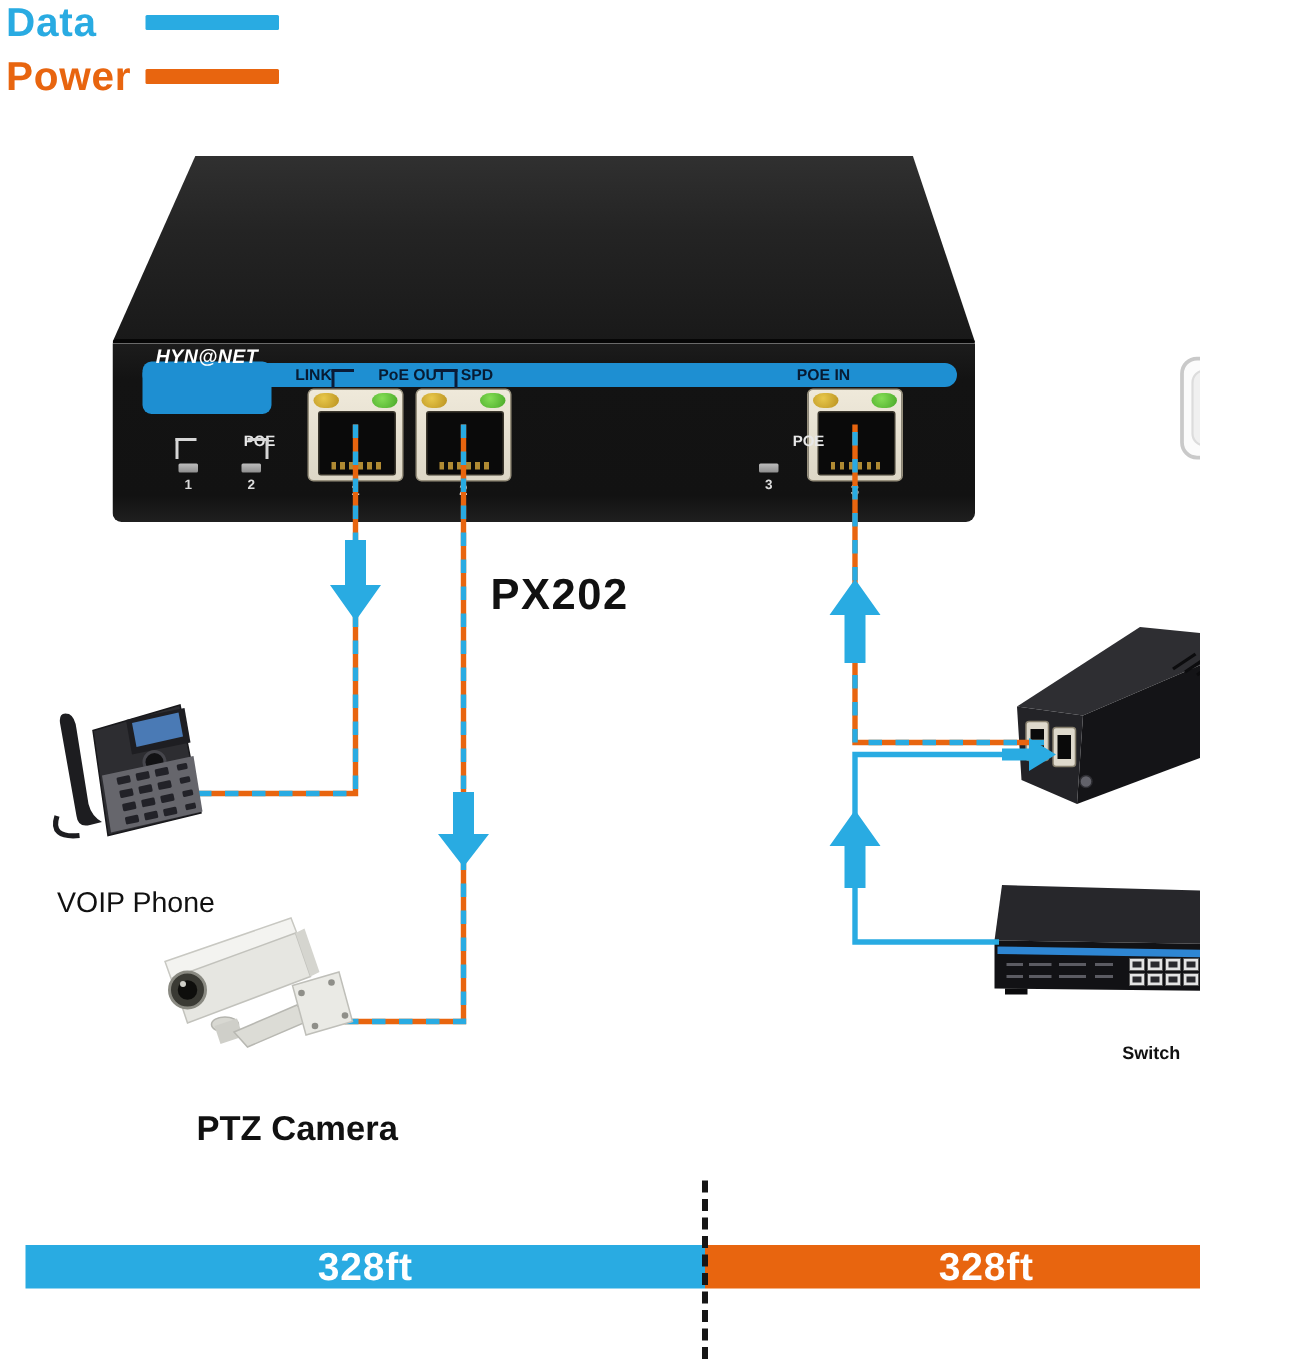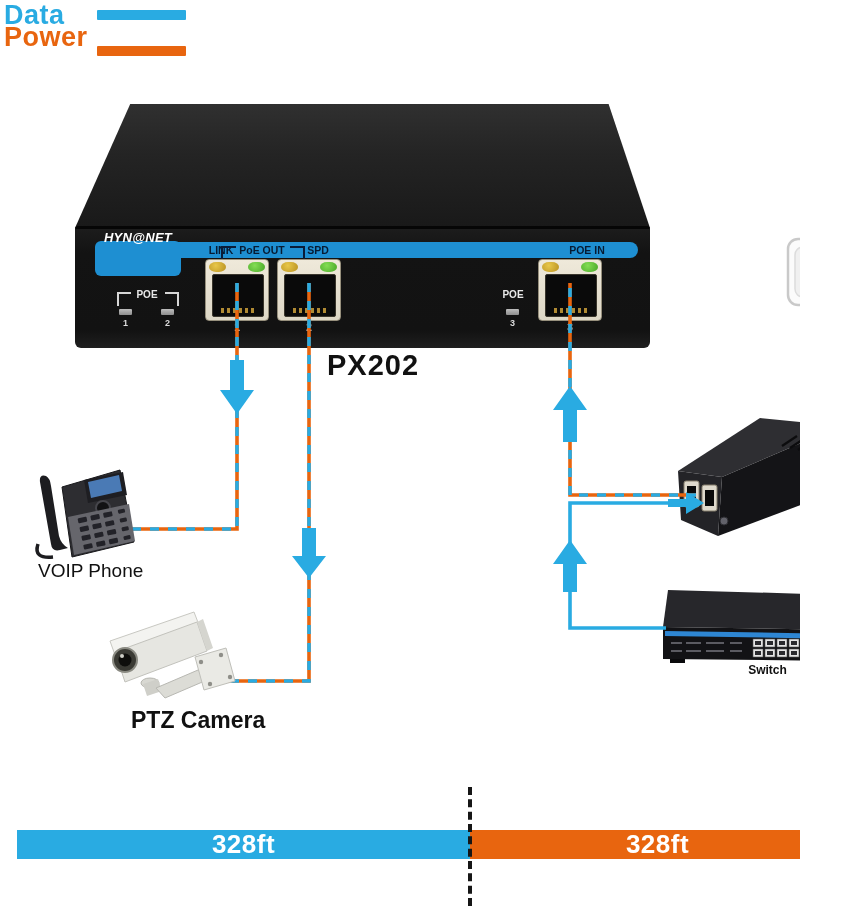--- a/index.html
+++ b/index.html
@@ -1,18 +1,18 @@
 <!DOCTYPE html>
 <html><head>
 <meta charset="utf-8">
 <style>
   html,body{margin:0;padding:0;background:#fff;}
   #stage{position:relative;width:800px;height:907px;background:#ffffff;overflow:hidden;
          font-family:"Liberation Sans","DejaVu Sans",sans-serif;}
-  .lbl{position:absolute;font-weight:700;color:#111;}
+  .lbl{position:absolute;font-weight:700;color:#111;margin-top:32px;}
   
   .legend-word{position:absolute;font-size:27px;font-weight:800;letter-spacing:.5px;}
   .legend-bar{position:absolute;height:10px;border-radius:1px;}
   
   #dev-top{position:absolute;left:75px;top:104px;width:575px;height:124px;
            background:linear-gradient(180deg,#303030 0%,#242424 40%,#191919 100%);
            clip-path:polygon(9.6% 0,92.8% 0,100% 100%,0 100%);}
   #dev-panel{position:absolute;left:75px;top:226px;width:575px;height:119px;
              background:linear-gradient(180deg,#1c1c1c 0%,#131313 20%,#121212 85%,#1f1f1f 100%);
              border-top:3px solid #060606;border-radius:3px 3px 6px 6px;}
@@ -30,53 +30,53 @@
   .port-in{position:absolute;left:6px;top:14px;width:50px;height:41px;background:#0a0a0a;border:1px solid #3a362c;border-radius:2px;}
   .pins{position:absolute;left:50%;bottom:3px;transform:translateX(-50%);width:34px;height:5px;
         background:repeating-linear-gradient(90deg,#b08a33 0 3px,#0a0a0a 3px 6px);}
   .led{position:absolute;top:2px;width:17px;height:10px;border-radius:50%/60%;}
   .led.y{left:3px;background:radial-gradient(circle at 40% 35%,#e8c74a,#b8901f);}
   .led.g{right:3px;background:radial-gradient(circle at 40% 35%,#84dd55,#46a626);}
   .portnum{position:absolute;width:64px;text-align:center;font-size:10px;font-weight:700;color:#e8e8e8;}
   .poe-brk{position:absolute;width:12px;height:12px;border-top:2px solid #d6d6d6;}
   .poe-brk.l{border-left:2px solid #d6d6d6;}
   .poe-brk.r{border-right:2px solid #d6d6d6;}
-  .poe-title{position:absolute;font-size:10px;font-weight:800;color:#e8e8e8;text-align:center;}
+  .poe-title{position:absolute;font-size:10px;font-weight:800;color:#e8e8e8;text-align:center;margin-left:26px;}
   .mini-led{position:absolute;width:13px;height:6px;background:linear-gradient(180deg,#bdbdbd,#8e8e8e);border-radius:1px;}
   .mini-num{position:absolute;width:13px;text-align:center;font-size:9px;font-weight:700;color:#dcdcdc;}
   
   .dist-bar{position:absolute;top:830px;height:29px;display:flex;align-items:center;justify-content:center;}
   .dist-bar span{color:#fff;font-size:26px;font-weight:800;letter-spacing:.5px;}
   #divider{position:absolute;left:468px;top:787px;height:119px;width:0;border-left:4px dashed #161616;}
   svg{position:absolute;left:0;top:0;pointer-events:none;}
 </style>
 </head>
 <body>
 
 <div id="stage">
 
   <div class="legend-word" style="left:4px;top:0px;color:#29ABE2;">Data</div>
   <div class="legend-bar" style="left:97px;top:10px;width:89px;background:#29ABE2;"></div>
-  <div class="legend-word" style="left:4px;top:22px;color:#E8650F;">Power</div>
+  <div class="legend-word" style="left:4px;top:36px;color:#E8650F;">Power</div>
   <div class="legend-bar" style="left:97px;top:46px;width:89px;background:#E8650F;"></div>
 
   <div id="dev-top"></div>
 
   <div id="dev-panel">
     <div class="stripe"></div>
     <div class="logo-box">
       <div class="logo-text">HYN@NET</div>
       <div class="logo-sub"></div>
     </div>
-    <div class="stripe-lbl" style="left:124px;width:44px;">LINK</div>
+    <div class="stripe-lbl" style="left:112px;width:44px;">LINK</div>
     <div class="brk l" style="left:146px;top:17px;"></div>
-    <div class="stripe-lbl" style="left:159px;width:56px;">PoE OUT</div>
+    <div class="stripe-lbl" style="left:172px;width:56px;">PoE OUT</div>
     <div class="brk r" style="left:215px;top:17px;"></div>
     <div class="stripe-lbl" style="left:223px;width:40px;">SPD</div>
-    <div class="stripe-lbl" style="left:482px;width:60px;">POE IN</div>
+    <div class="stripe-lbl" style="left:444px;width:60px;">POE IN</div>
 
     <div class="port" style="left:130px;">
       <div class="led y"></div>
       <div class="led g"></div>
       <div class="port-in">
           <div class="pins"></div>
         </div>
     </div>
     <div class="port" style="left:202px;">
       <div class="led y"></div>

